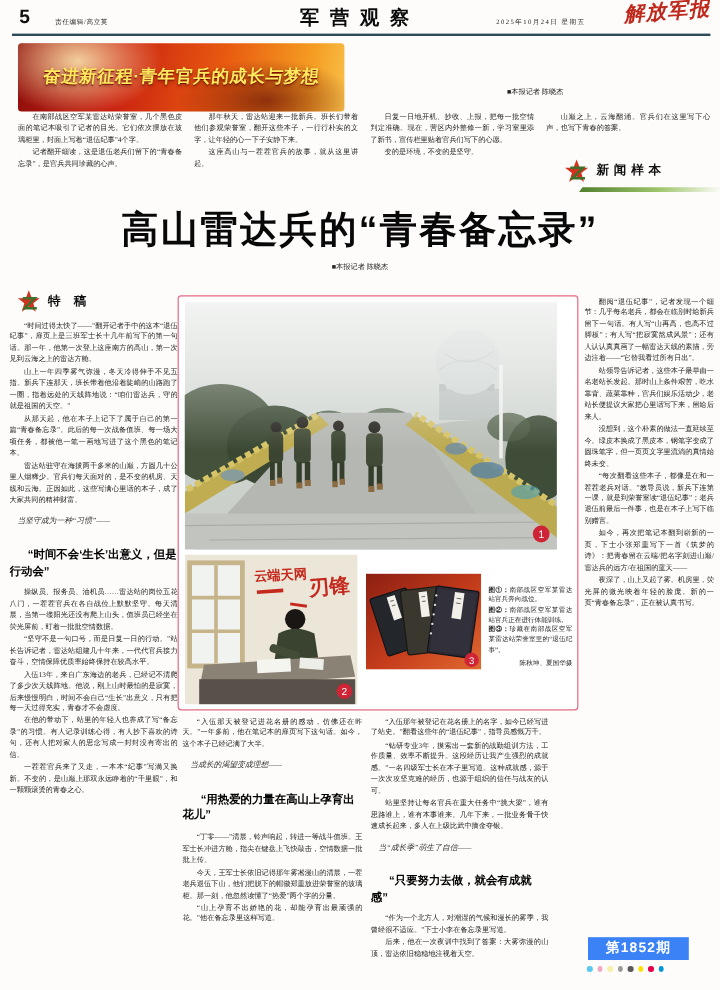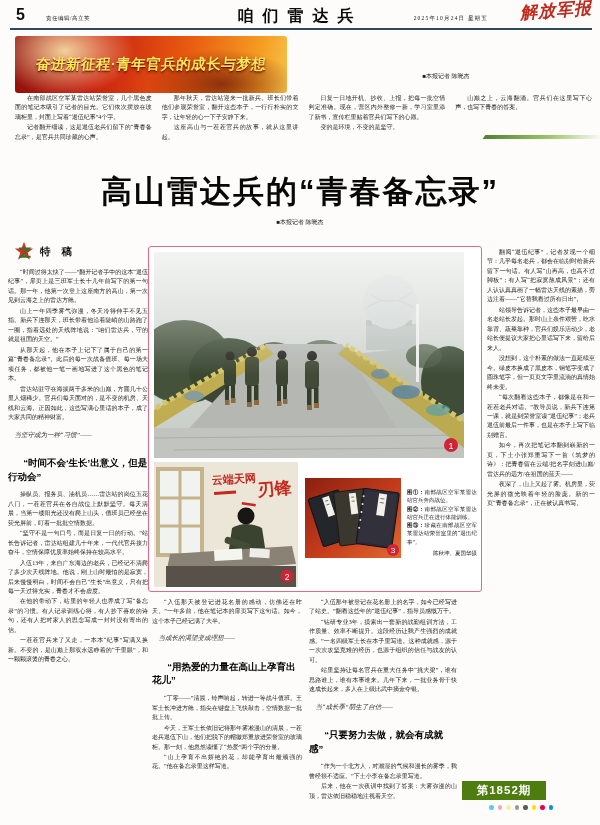--- a/index.html
+++ b/index.html
@@ -62,33 +62,33 @@
                border:1.5px solid #e26b84; border-radius:3px; background:#fff; }
   .ph { position:absolute; display:block; }
   #ph-main { left:5px; top:5px; }
   #ph-write { left:5px; top:215px; }
   #ph-books { left:156px; top:231px; }
   .captions { position:absolute; left:258px; top:241px; width:70px; font-size:5.5px; line-height:1.5;
                text-align:justify; word-break:break-all; color:#1c1c1c; }
   .captions b { font-family:"Liberation Sans",sans-serif; }
   .credit { text-align:right; margin-top:3px; }
   
-  .issue-box { position:absolute; left:462px; top:781px; width:84px; height:19px; background:#4d7c0f;
+  .issue-box { position:absolute; left:490px; top:781px; width:84px; height:19px; background:#3b82f6;
                color:#fff; font:900 11.5px/19px "Liberation Sans",sans-serif; text-align:center; letter-spacing:1px; }
   .dots { position:absolute; left:489px; top:805px; display:flex; gap:4px; }
   .dot { width:4.5px; height:4.5px; border-radius:50%; display:inline-block; }
 </style>
 </head>
 <body>
 
 <div id="page">
 
   <div class="pagenum">5</div>
   <div class="editor">责任编辑/高立英</div>
-  <div class="section">咱们雷达兵</div>
+  <div class="section">军营观察</div>
   <div class="dateline">2025年10月24日 星期五</div>
   <div class="paper-logo">解放军报</div>
   <div class="head-rule"></div>
 
   <div class="banner">
     <span class="banner-text">奋进新征程·青年官兵的成长与梦想</span>
   </div>
 
   <div class="t-byline">■本报记者 陈晓杰</div>
   <div class="tcols">
@@ -103,20 +103,27 @@
     <div class="tcol">
         <p>日复一日地开机、抄收、上报，把每一批空情判定准确。现在，营区内外整修一新，学习室里添了新书，宣传栏里贴着官兵们写下的心愿。</p>
         <p>变的是环境，不变的是坚守。</p>
       </div>
     <div class="tcol">
         <p>山巅之上，云海翻涌。官兵们在这里写下心声，也写下青春的答案。</p>
       </div>
   </div>
 
   <div class="news-badge">
+    <div class="badge">
+      <svg width="21" height="21" viewBox="0 0 24 24">
+        <polygon points="12,1 15,9 23,9 16.5,14 19,22.5 12,17.3 5,22.5 7.5,14 1,9 9,9" fill="#d2321e"></polygon>
+        <path d="M6 9 L18 9 L8 19 L20 19" stroke="#3f6f2a" stroke-width="2.4" fill="none"></path>
+      </svg>
+      <span class="badge-label">新闻样本</span>
+    </div>
     <div class="swoosh"></div>
   </div>
 
   <div class="headline">高山雷达兵的“青春备忘录”</div>
   <div class="h-byline">■本报记者 陈晓杰</div>
 
   <div class="special-badge badge">
     <svg width="20" height="20" viewBox="0 0 24 24">
       <polygon points="12,1 15,9 23,9 16.5,14 19,22.5 12,17.3 5,22.5 7.5,14 1,9 9,9" fill="#d2321e"></polygon>
       <path d="M6 9 L18 9 L8 19 L20 19" stroke="#3f6f2a" stroke-width="2.4" fill="none"></path>

